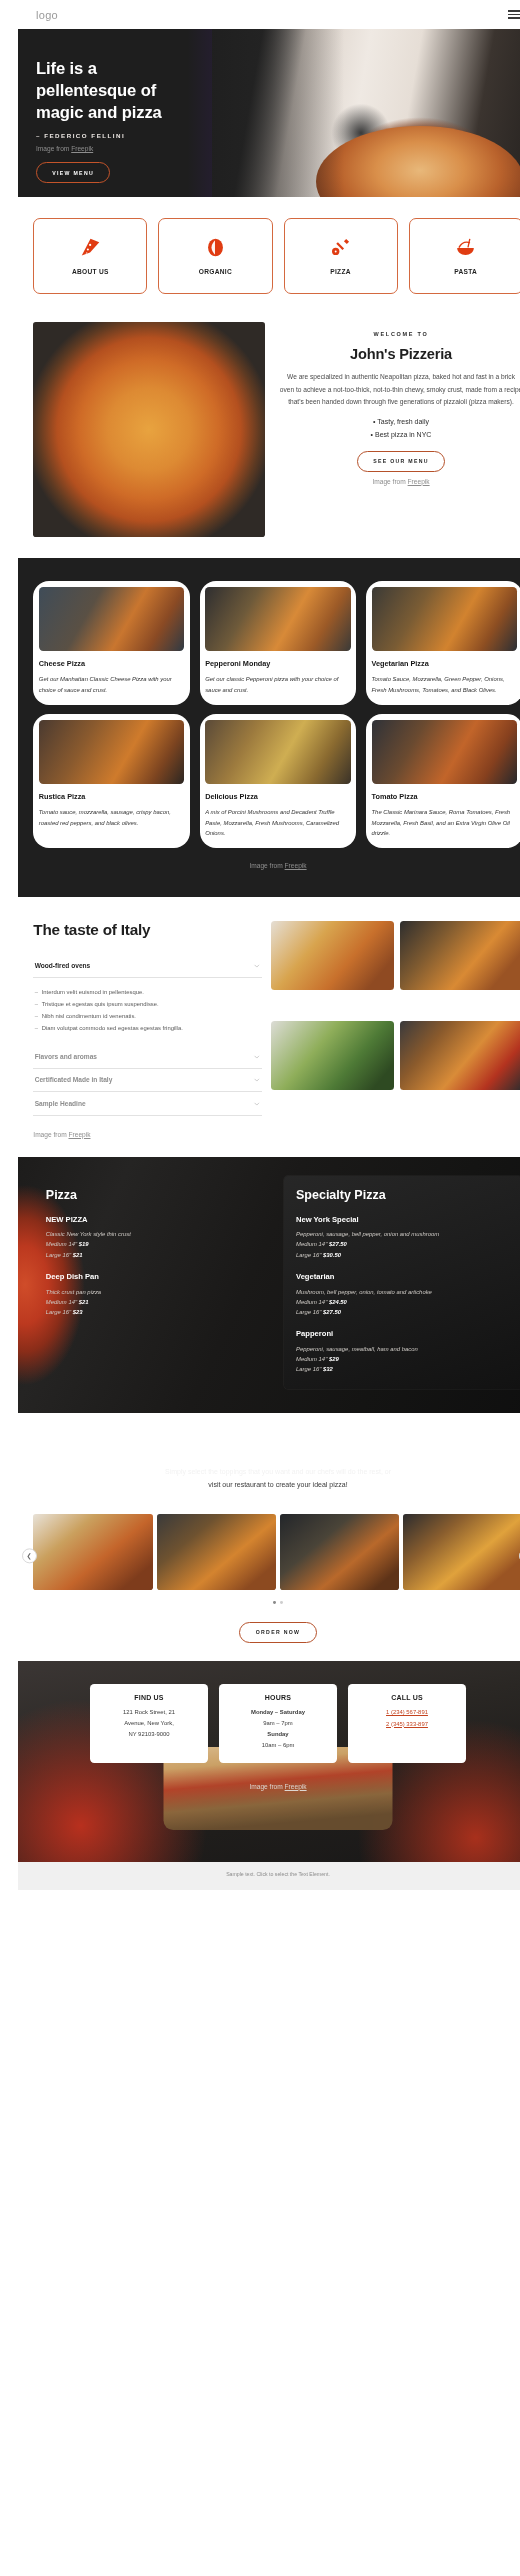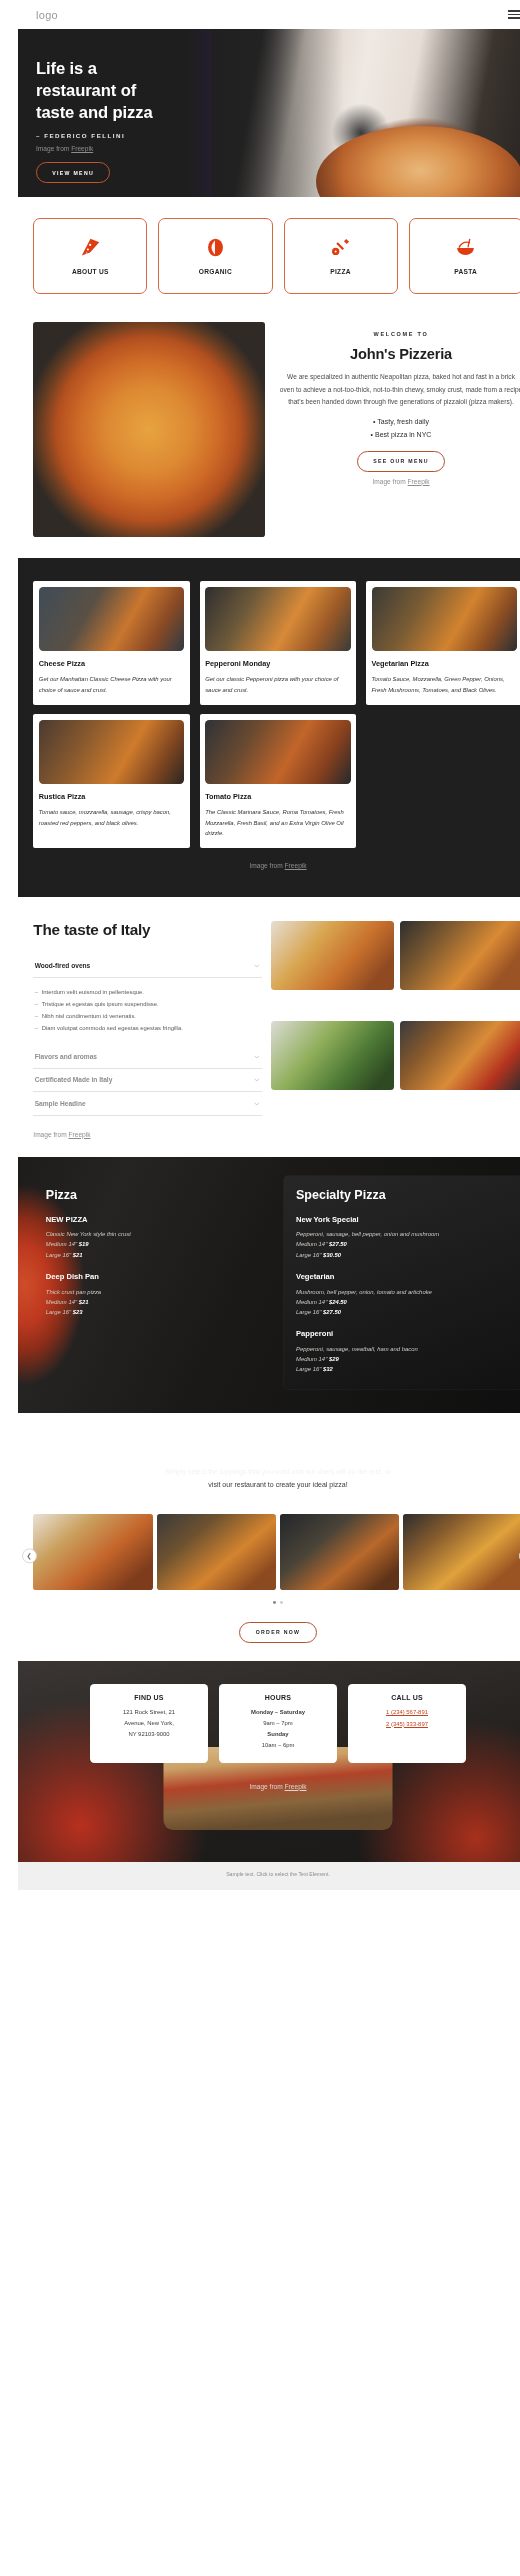--- a/index.html
+++ b/index.html
@@ -98,21 +98,21 @@
   .welcome-ul li { line-height: 1.75; }
   .welcome-ul li:before { content: "• "; }
 
   
   .menu-dark { background: #1f1f1f; padding: 23.6px 15.3px 28px; }
   .menu-h2 {
     color: #fff; font-size: 15.3px; font-weight: 700; text-align: center; margin-bottom: 16.6px;
   }
   .menu-grid { display: grid; grid-template-columns: repeat(3, 1fr); gap: 9.7px; }
   .menu-card {
-    background: #fff; border-radius: 2px; padding: 5.5px 5.5px 9.7px; overflow: hidden;
+    background: #fff; border-radius: 16px; padding: 5.5px 5.5px 9.7px; overflow: hidden;
   }
   .menu-card-img { height: 64px; border-radius: 4.2px; }
   .mc1 { background: linear-gradient(120deg,#3f4c58 0%,#5a5044 35%,#c9762f 60%,#8a4a24 80%,#2f3a44 100%); }
   .mc2 { background: linear-gradient(120deg,#2e2e30 0%,#6e5a3a 30%,#d88a38 58%,#9c5a27 78%,#3a3a38 100%); }
   .mc3 { background: linear-gradient(120deg,#3b3a36 0%,#7a5c34 32%,#d2832f 60%,#8d4e22 80%,#2c2f34 100%); }
   .mc4 { background: linear-gradient(120deg,#4a3a30 0%,#8a5a2e 32%,#cf7b2c 60%,#7c4420 82%,#2b2622 100%); }
   .mc5 { background: linear-gradient(120deg,#5a4a38 0%,#9c7a3e 30%,#cfae52 55%,#8a6a30 78%,#3a3228 100%); }
   .mc6 { background: linear-gradient(120deg,#2f3238 0%,#6a4a30 30%,#c2652a 58%,#86401e 80%,#26282c 100%); }
   .menu-card-title {
     font-size: 7.3px; font-weight: 700; margin: 8.3px 0 0; color:#161616;
@@ -249,22 +249,22 @@
         <span></span>
     </div>
   </div>
 
   <div class="hero">
     <div class="hero-photo"></div>
     <div class="hero-fade"></div>
     <div class="hero-inner">
       <div class="hero-title">
         <div>Life is a</div>
-        <div>restaurant of</div>
-        <div>taste and pizza</div>
+        <div>pellentesque of</div>
+        <div>magic and pizza</div>
       </div>
       <div class="hero-attrib">– FEDERICO FELLINI</div>
       <div class="credit"><span>Image from </span><a href="#">Freepik</a></div>
       <button class="btn-outline">VIEW MENU</button>
     </div>
   </div>
 
   <div class="features">
     <div class="feature-card">
       <svg viewBox="0 0 24 24">
@@ -330,20 +330,25 @@
         <div class="menu-card-img mc3"></div>
         <div class="menu-card-title">Vegetarian Pizza</div>
         <div class="menu-card-desc">Tomato Sauce, Mozzarella, Green Pepper, Onions, Fresh Mushrooms, Tomatoes, and Black Olives.</div>
       </div>
       <div class="menu-card">
         <div class="menu-card-img mc4"></div>
         <div class="menu-card-title">Rustica Pizza</div>
         <div class="menu-card-desc">Tomato sauce, mozzarella, sausage, crispy bacon, roasted red peppers, and black olives.</div>
       </div>
       <div class="menu-card">
+        <div class="menu-card-img mc5"></div>
+        <div class="menu-card-title">Delicious Pizza</div>
+        <div class="menu-card-desc">A mix of Porcini Mushrooms and Decadent Truffle Paste, Mozzarella, Fresh Mushrooms, Caramelized Onions.</div>
+      </div>
+      <div class="menu-card">
         <div class="menu-card-img mc6"></div>
         <div class="menu-card-title">Tomato Pizza</div>
         <div class="menu-card-desc">The Classic Marinara Sauce, Roma Tomatoes, Fresh Mozzarella, Fresh Basil, and an Extra Virgin Olive Oil drizzle.</div>
       </div>
     </div>
     <div class="credit" style="text-align:center;margin-top:14px"><span>Image from </span><a href="#">Freepik</a></div>
   </div>
 
   <div class="taste">
     <div class="taste-left">

